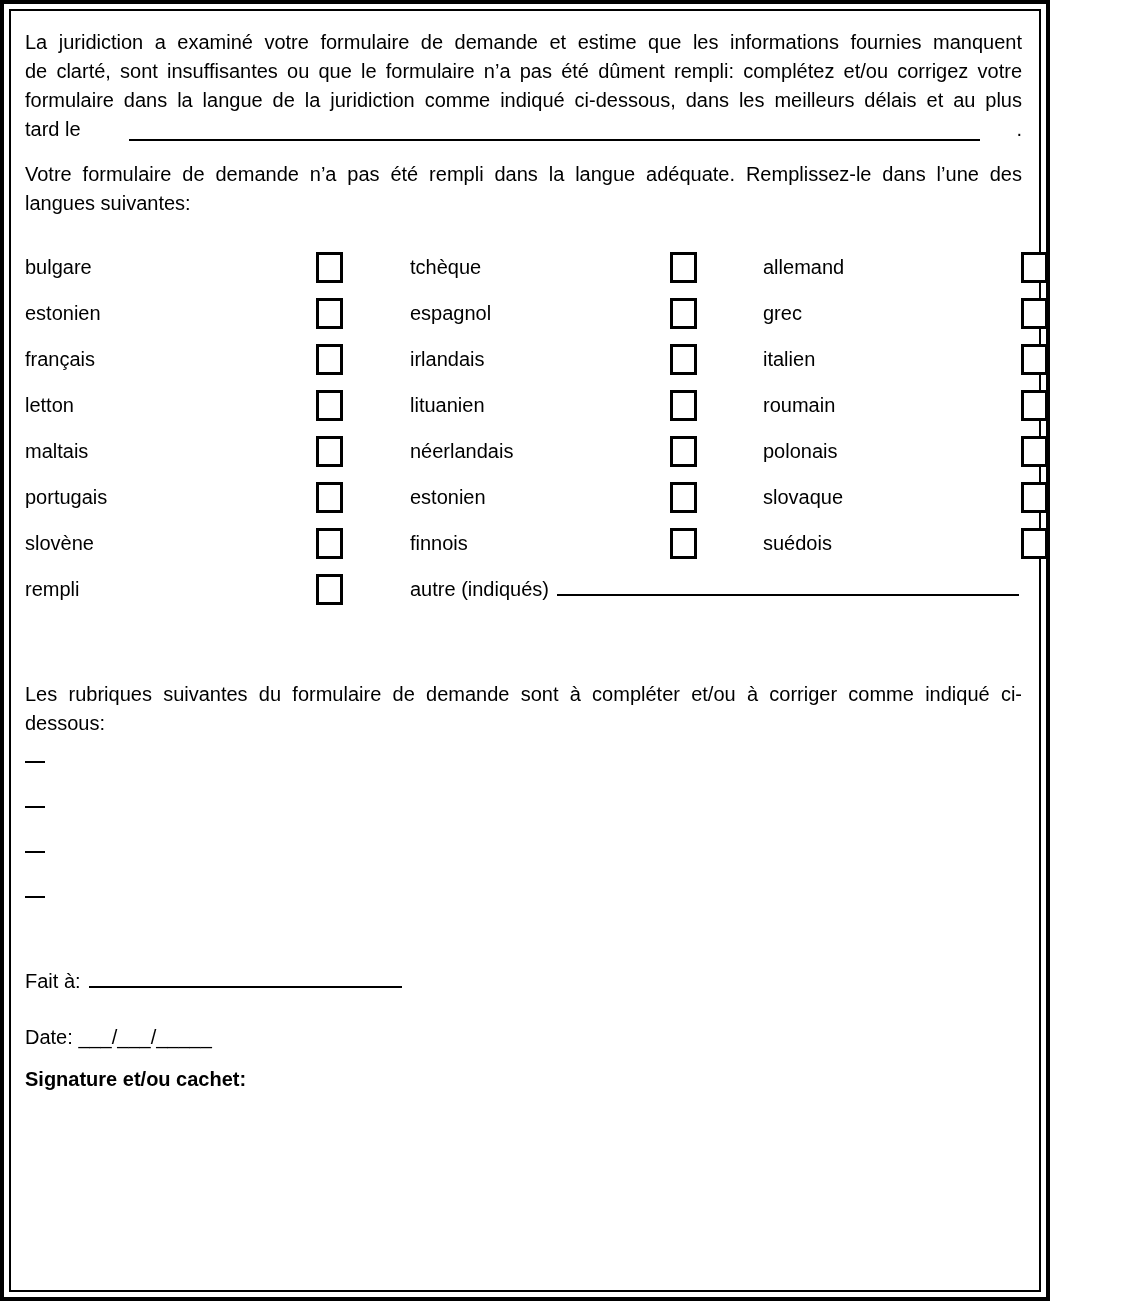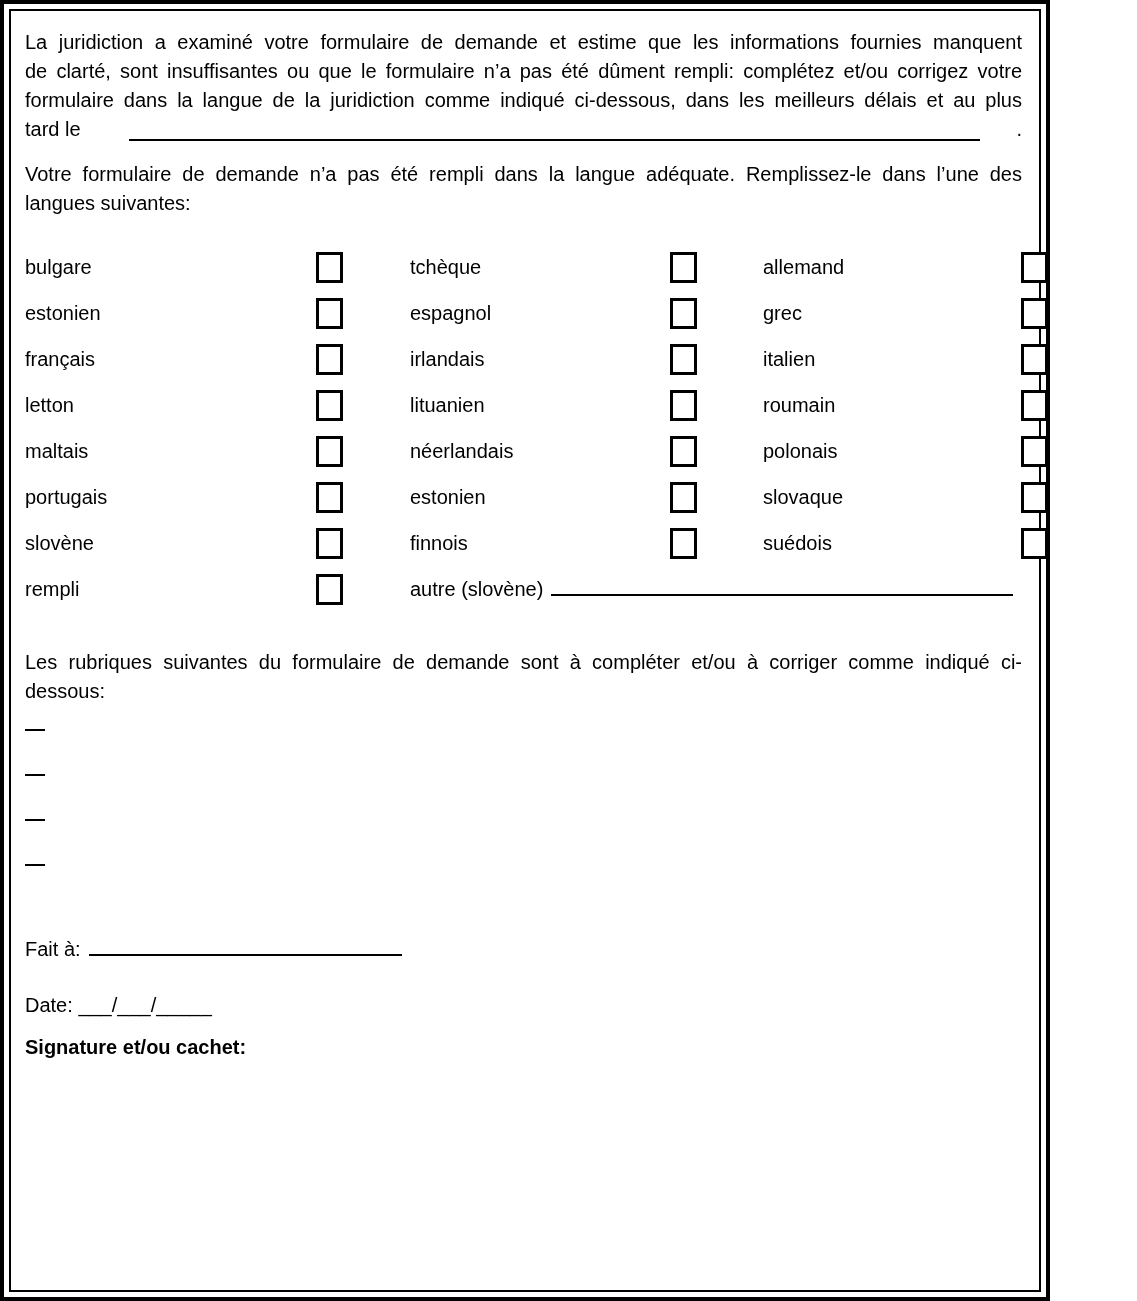--- a/index.html
+++ b/index.html
@@ -29,21 +29,21 @@
     line-height: 29px;
   }
   .para { margin: 0; }
   .jline { text-align: justify; text-align-last: justify; }
   .lline { text-align: left; }
 
   
   .p1 { margin-top: 10px; }
   .p2 { margin-top: 15px; }
   .p3 { margin-top: 16px; }
-  .p4 { margin-top: 36px; }
+  .p4 { margin-top: 68px; }
 
   
   .fill-row { display: flex; align-items: flex-end; gap: 34px; }
   .fill-row .fill {
     flex: 1;
     border-bottom: 2px solid #000;
     margin: 0 2px 3px 14px;
     height: 1px;
   }
 
@@ -156,21 +156,21 @@
 
       <span class="lang-label">slovène</span>
       <span class="checkbox"></span>
       <span class="lang-label">finnois</span>
       <span class="checkbox"></span>
       <span class="lang-label">suédois</span>
       <span class="checkbox"></span>
 
       <span class="lang-label">rempli</span>
       <span class="checkbox"></span>
-      <span class="other-cell"><span>autre (slovène)</span><span class="blank-inline"></span></span>
+      <span class="other-cell"><span>autre (indiqués)</span><span class="blank-inline"></span></span>
     </div>
 
     <div class="para p4">
       <div class="jline">Les rubriques suivantes du formulaire de demande sont à compléter et/ou à corriger comme indiqué ci-</div>
       <div class="lline">dessous:</div>
     </div>
 
     <div class="dash-list">
       <div class="dash-row">
           <span class="dash">—</span>

